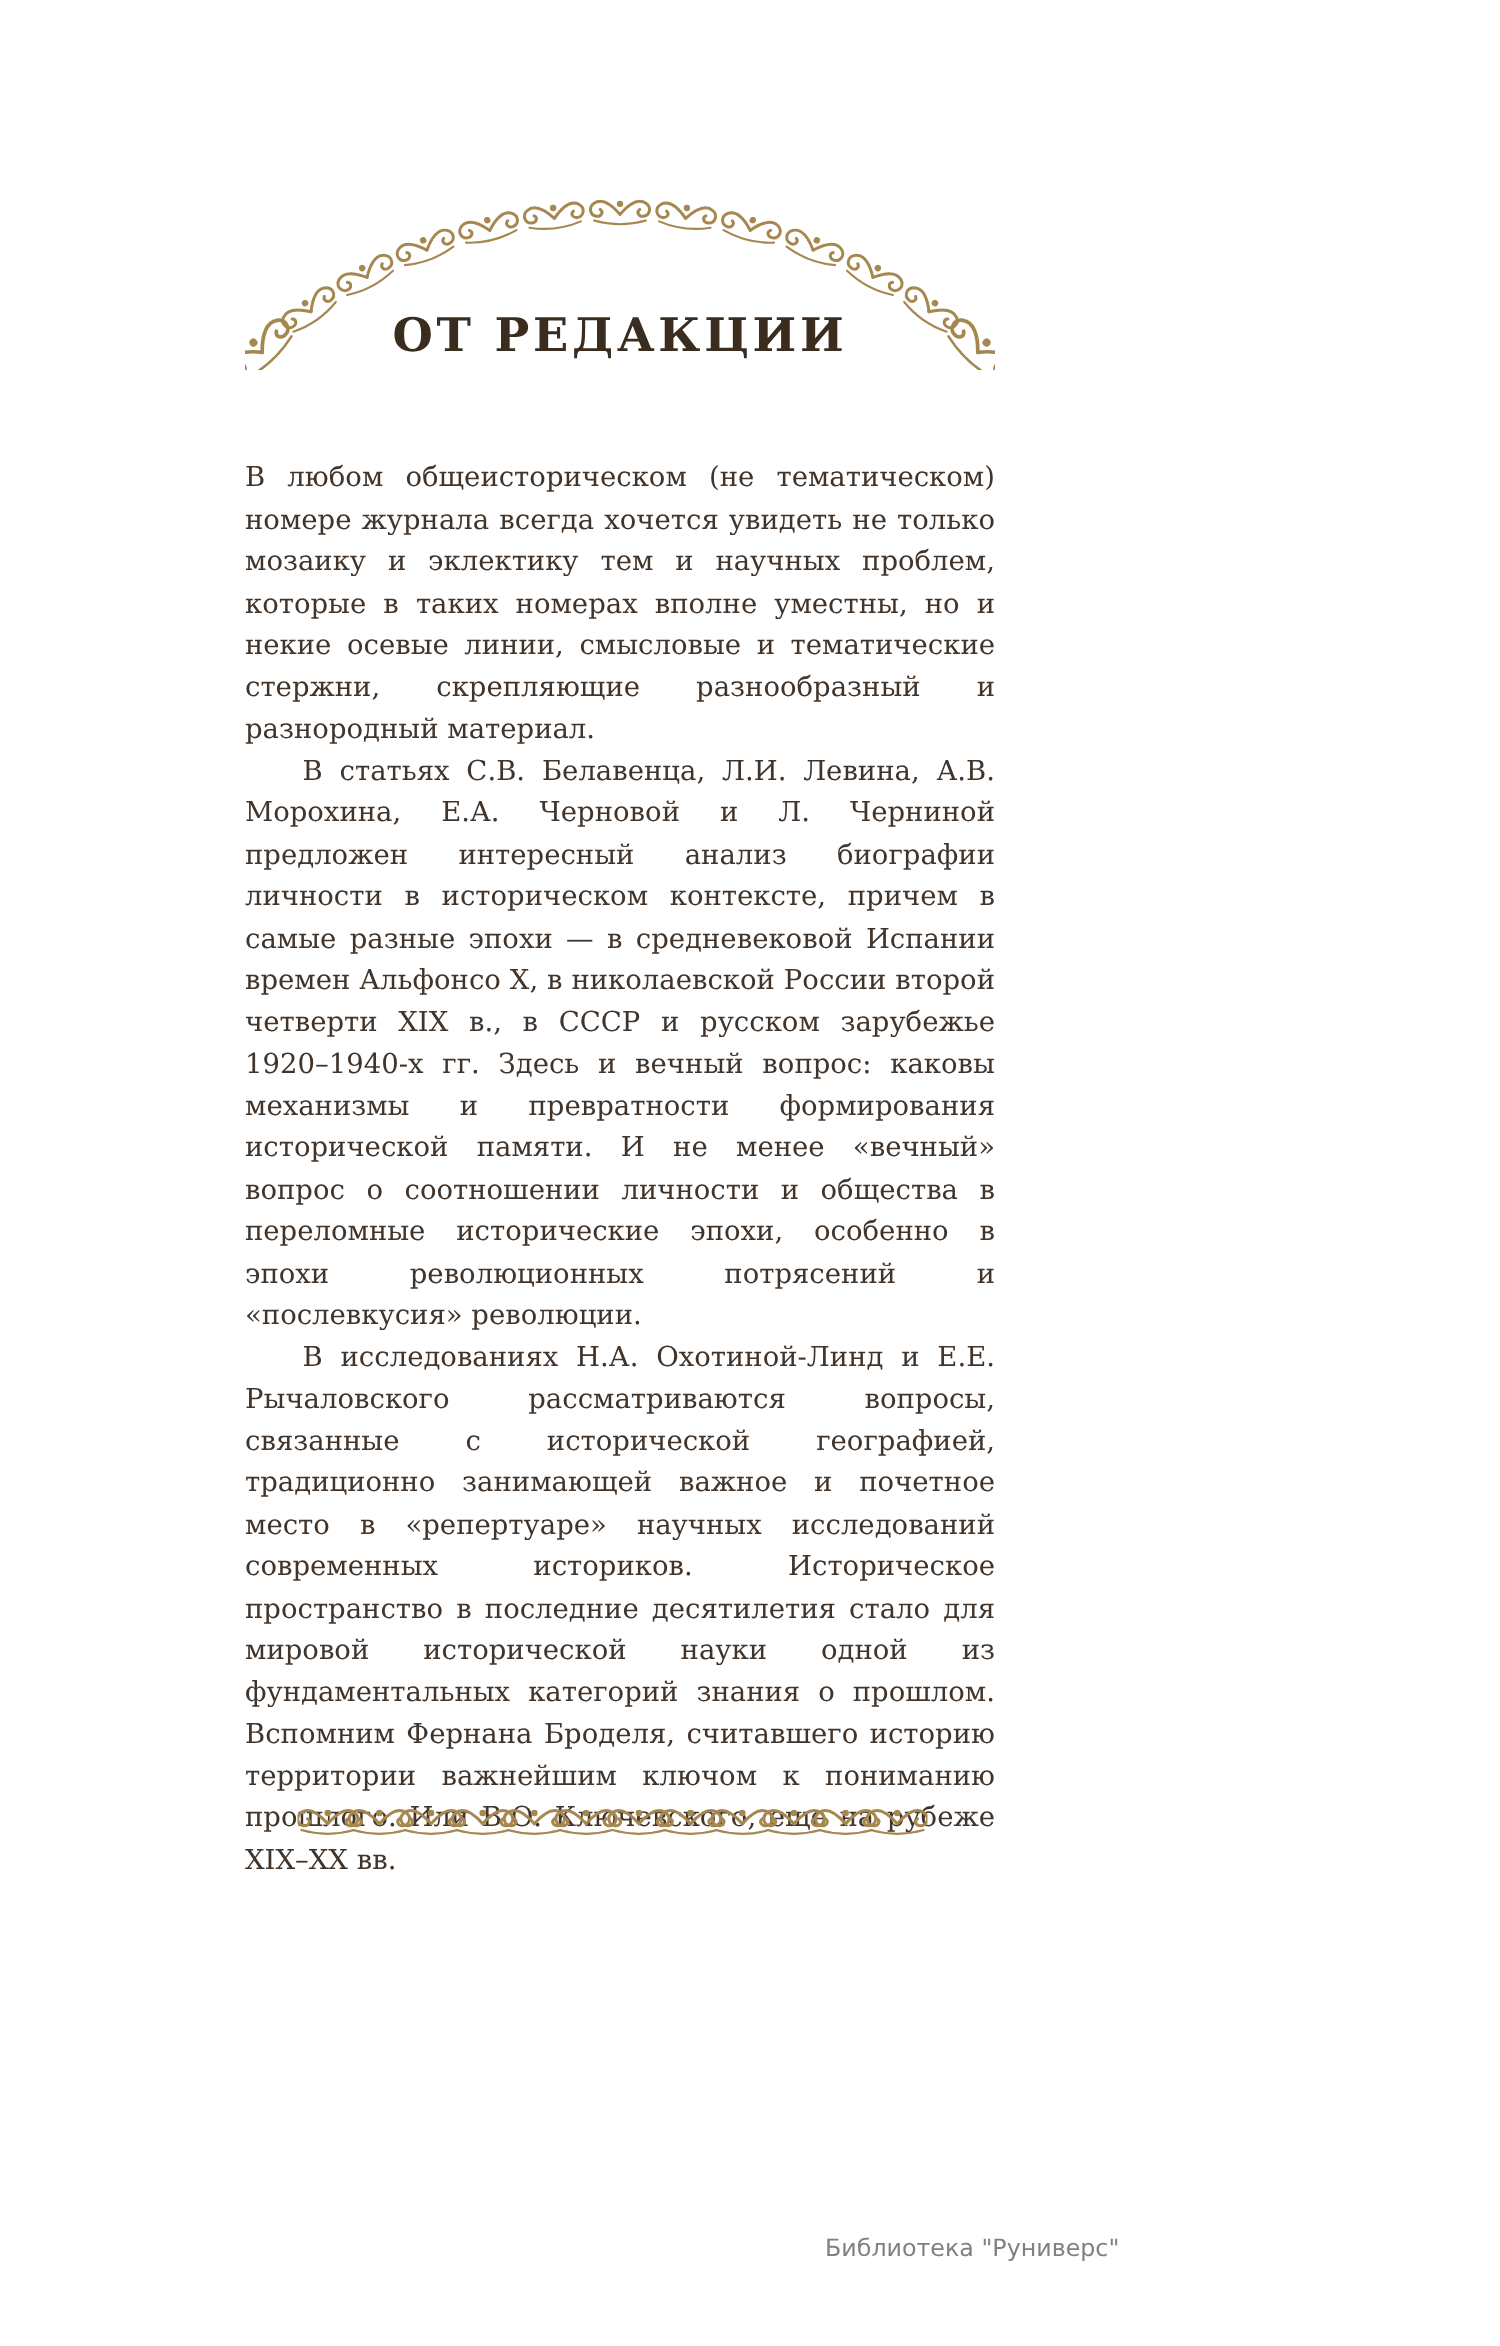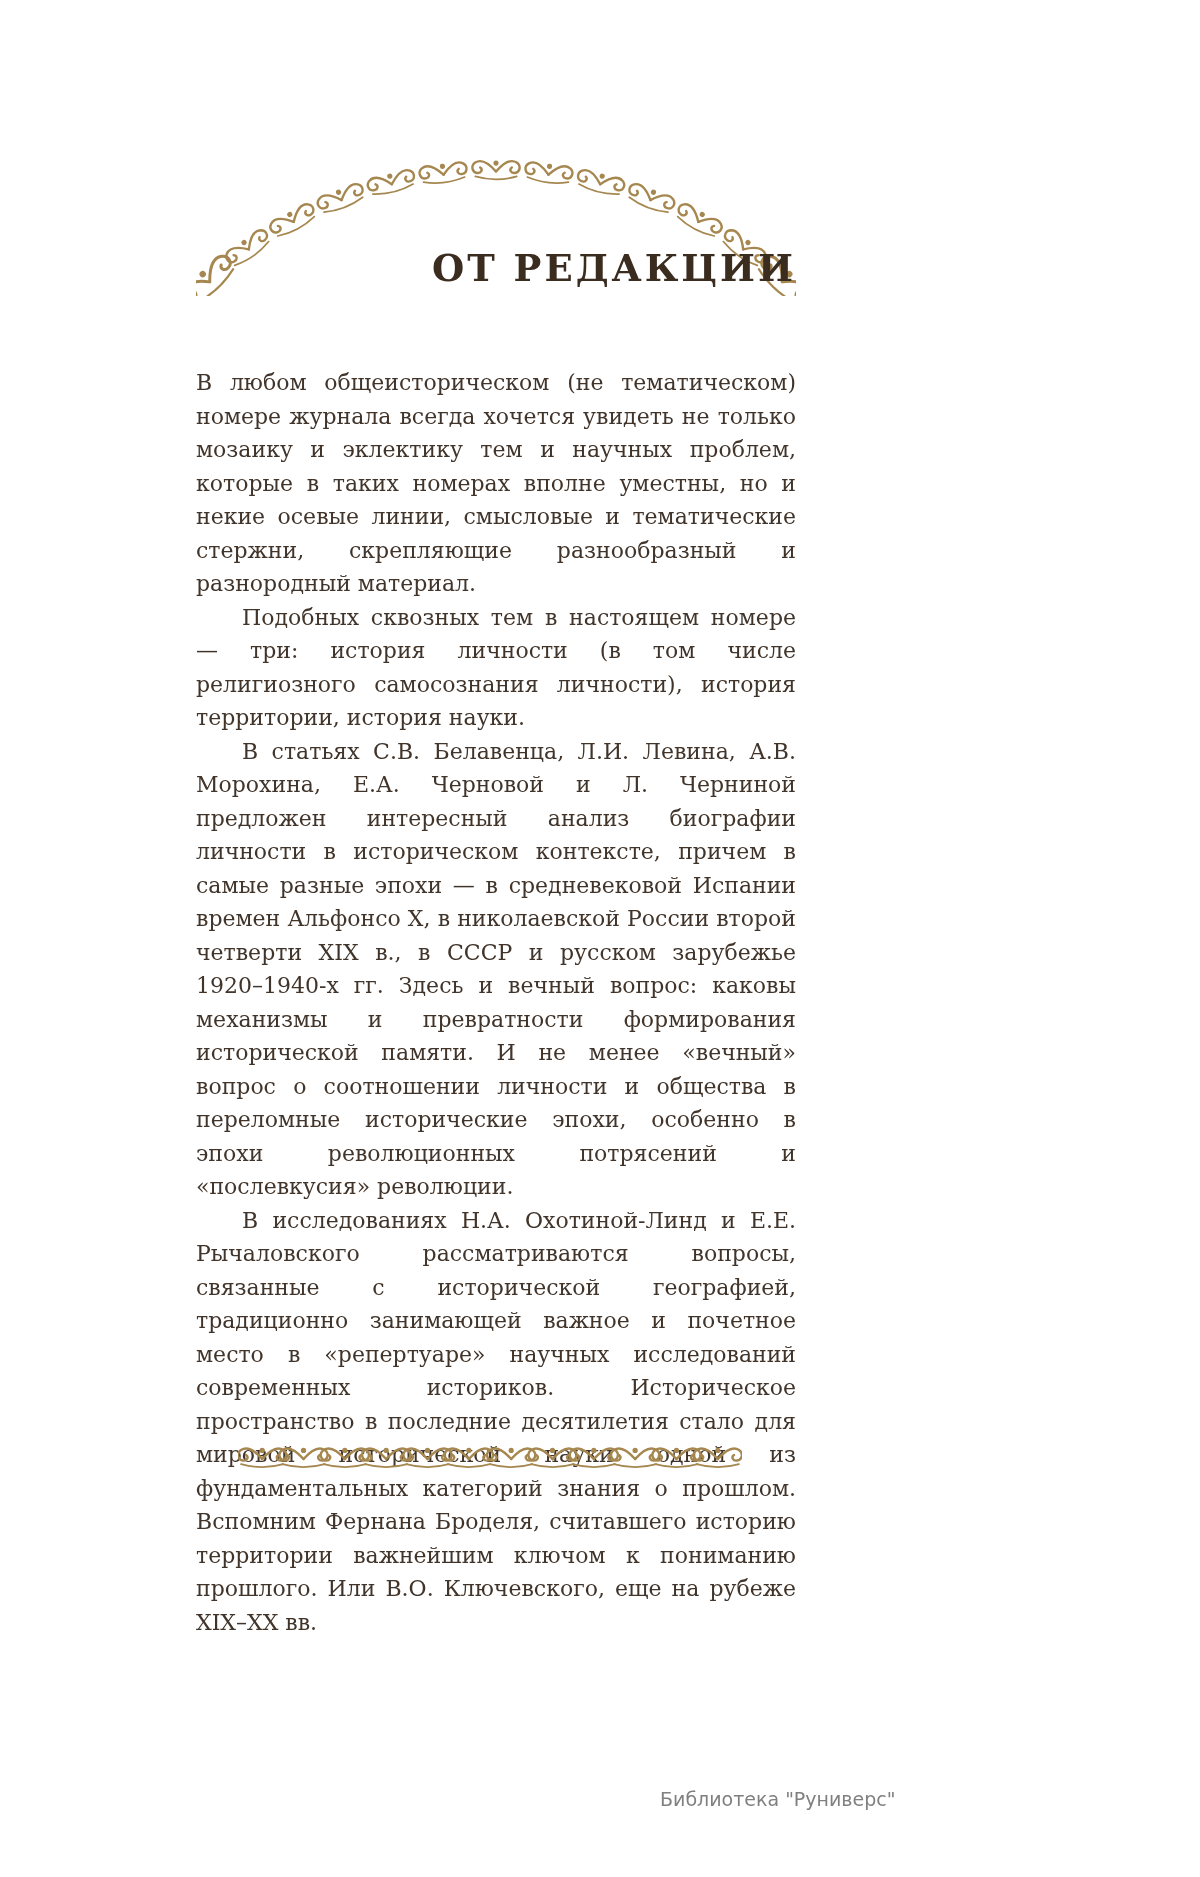--- a/index.html
+++ b/index.html
@@ -35,21 +35,21 @@
     height: 54px;
   }
   .ornament svg { display: block; width: 100%; height: 100%; }
 
   
   .page-title {
     position: absolute;
     left: 196px;
     top: 246px;
     width: 600px;
-    text-align: right;
+    text-align: center;
     font-size: 37px;
     font-weight: bold;
     letter-spacing: 3px;
     color: #3a2c1f;
     margin: 0;
   }
 
   
   .body-text {
     position: absolute;
@@ -111,21 +111,20 @@
       <use href="#scroll" transform="translate(506.6 91.5) rotate(28)"></use>
       <use href="#scroll" transform="translate(552.4 119.6) rotate(35)"></use>
       <use href="#scroll" transform="translate(593 152) rotate(42) scale(1.25)"></use>
     </svg>
   </div>
 
   <h1 class="page-title">ОТ РЕДАКЦИИ</h1>
 
   <div class="body-text">
     <p class="first">В любом общеисторическом (не тематическом) номере журнала всегда хочется увидеть не только мозаику и эклектику тем и научных проблем, которые в таких номерах вполне уместны, но и некие осевые линии, смысловые и тематические стержни, скрепляющие разнообразный и разнородный материал.</p>
-    <p>Подобных сквозных тем в настоящем номере — три: история личности (в том числе религиозного самосознания личности), история территории, история науки.</p>
     <p>В статьях С.В. Белавенца, Л.И. Левина, А.В. Морохина, Е.А. Черновой и Л. Черниной предложен интересный анализ биографии личности в историческом контексте, причем в самые разные эпохи — в средневековой Испании времен Альфонсо X, в николаевской России второй четверти XIX в., в СССР и русском зарубежье 1920–1940-х гг. Здесь и вечный вопрос: каковы механизмы и превратности формирования исторической памяти. И не менее «вечный» вопрос о соотношении личности и общества в переломные исторические эпохи, особенно в эпохи революционных потрясений и «послевкусия» революции.</p>
     <p>В исследованиях Н.А. Охотиной-Линд и Е.Е. Рычаловского рассматриваются вопросы, связанные с исторической географией, традиционно занимающей важное и почетное место в «репертуаре» научных исследований современных историков. Историческое пространство в последние десятилетия стало для мировой исторической науки одной из фундаментальных категорий знания о прошлом. Вспомним Фернана Броделя, считавшего историю территории важнейшим ключом к пониманию прошлого. Или В.О. Ключевского, еще на рубеже XIX–XX вв.</p>
   </div>
 
   <div class="ornament ornament-bottom">
     <svg viewBox="0 0 500 52" preserveAspectRatio="xMidYMid meet" aria-hidden="true">
       <use href="#scroll" transform="translate(24 26)"></use>
       <use href="#scroll" transform="translate(65 26)"></use>
       <use href="#scroll" transform="translate(106 26)"></use>
       <use href="#scroll" transform="translate(147 26)"></use>

